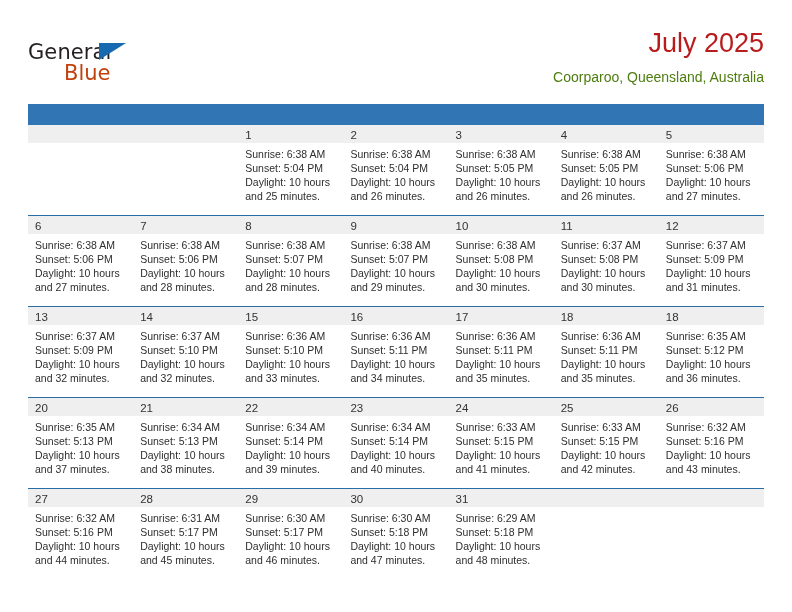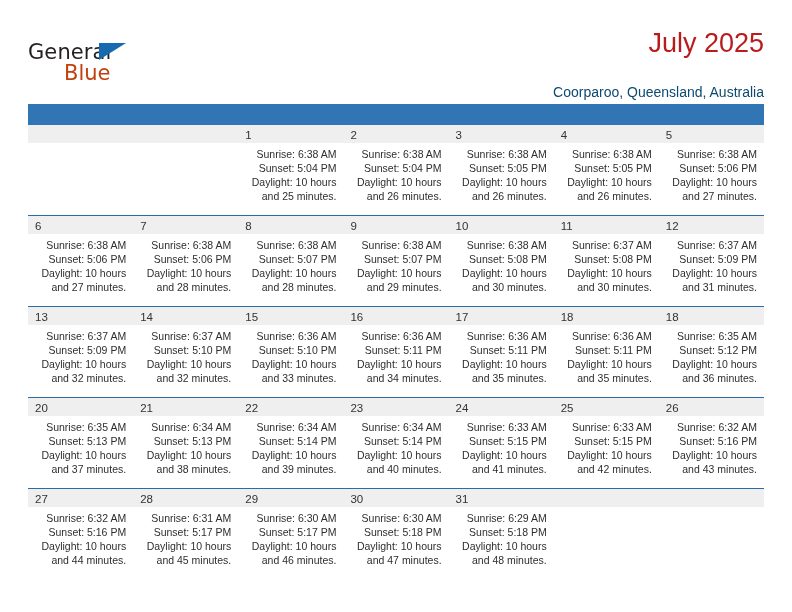--- a/index.html
+++ b/index.html
@@ -74,24 +74,24 @@
   }
   .cal-title {
     font-size: 27px;
     color: #b91c1c;
     font-weight: 400;
     line-height: 34px;
     white-space: nowrap;
   }
   .cal-location {
     font-size: 14px;
-    color: #0c4a6e;
+    color: #4d7c0f;
     font-weight: 400;
     line-height: 20px;
-    margin-top: 22px;
+    margin-top: 7px;
     white-space: nowrap;
   }
 
   
   .calendar {
     position: absolute;
     left: 28px;
     top: 104px;
     width: 736px;
   }
@@ -133,21 +133,20 @@
     box-sizing: border-box;
   }
   .day-num {
     font-size: 11.5px;
     line-height: 18px;
     color: #333333;
   }
   .day-body {
     padding: 4px 7px 0 7px;
     box-sizing: border-box;
-    text-align: right;
   }
   .day-line {
     font-size: 10.5px;
     line-height: 14px;
     color: #2e2e2e;
     white-space: nowrap;
   }
 </style>
 </head>
 <body>

